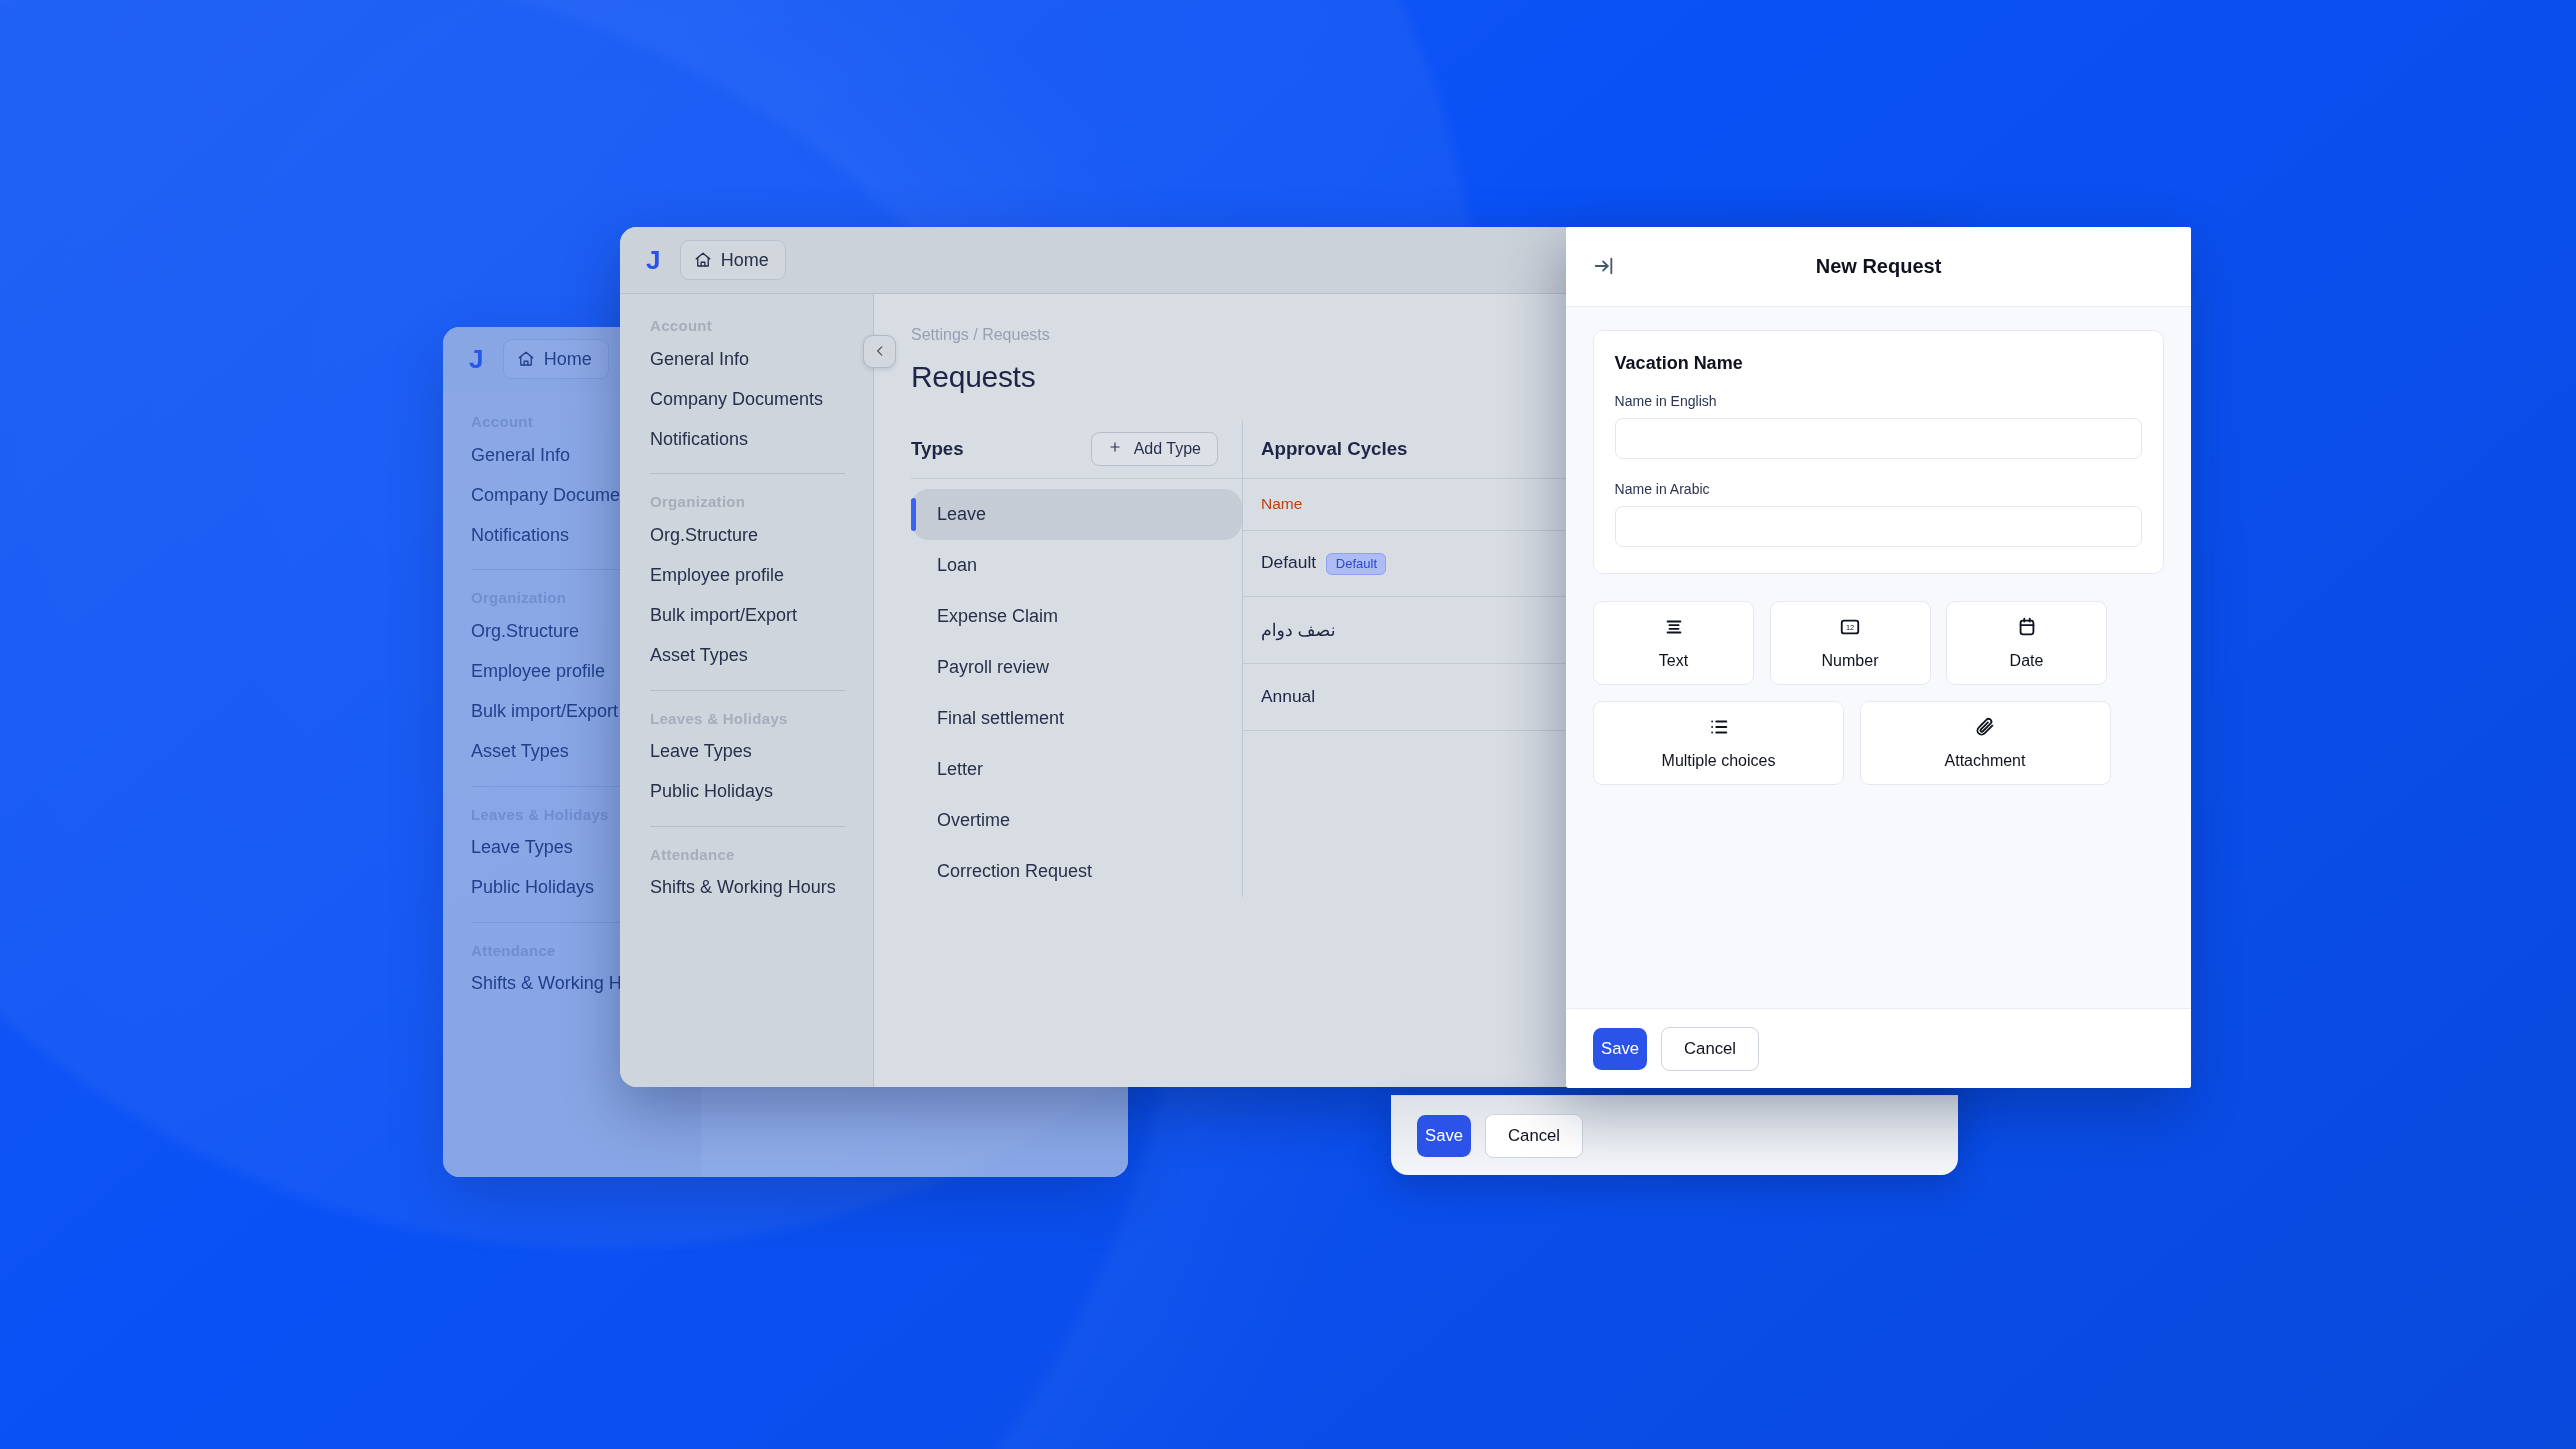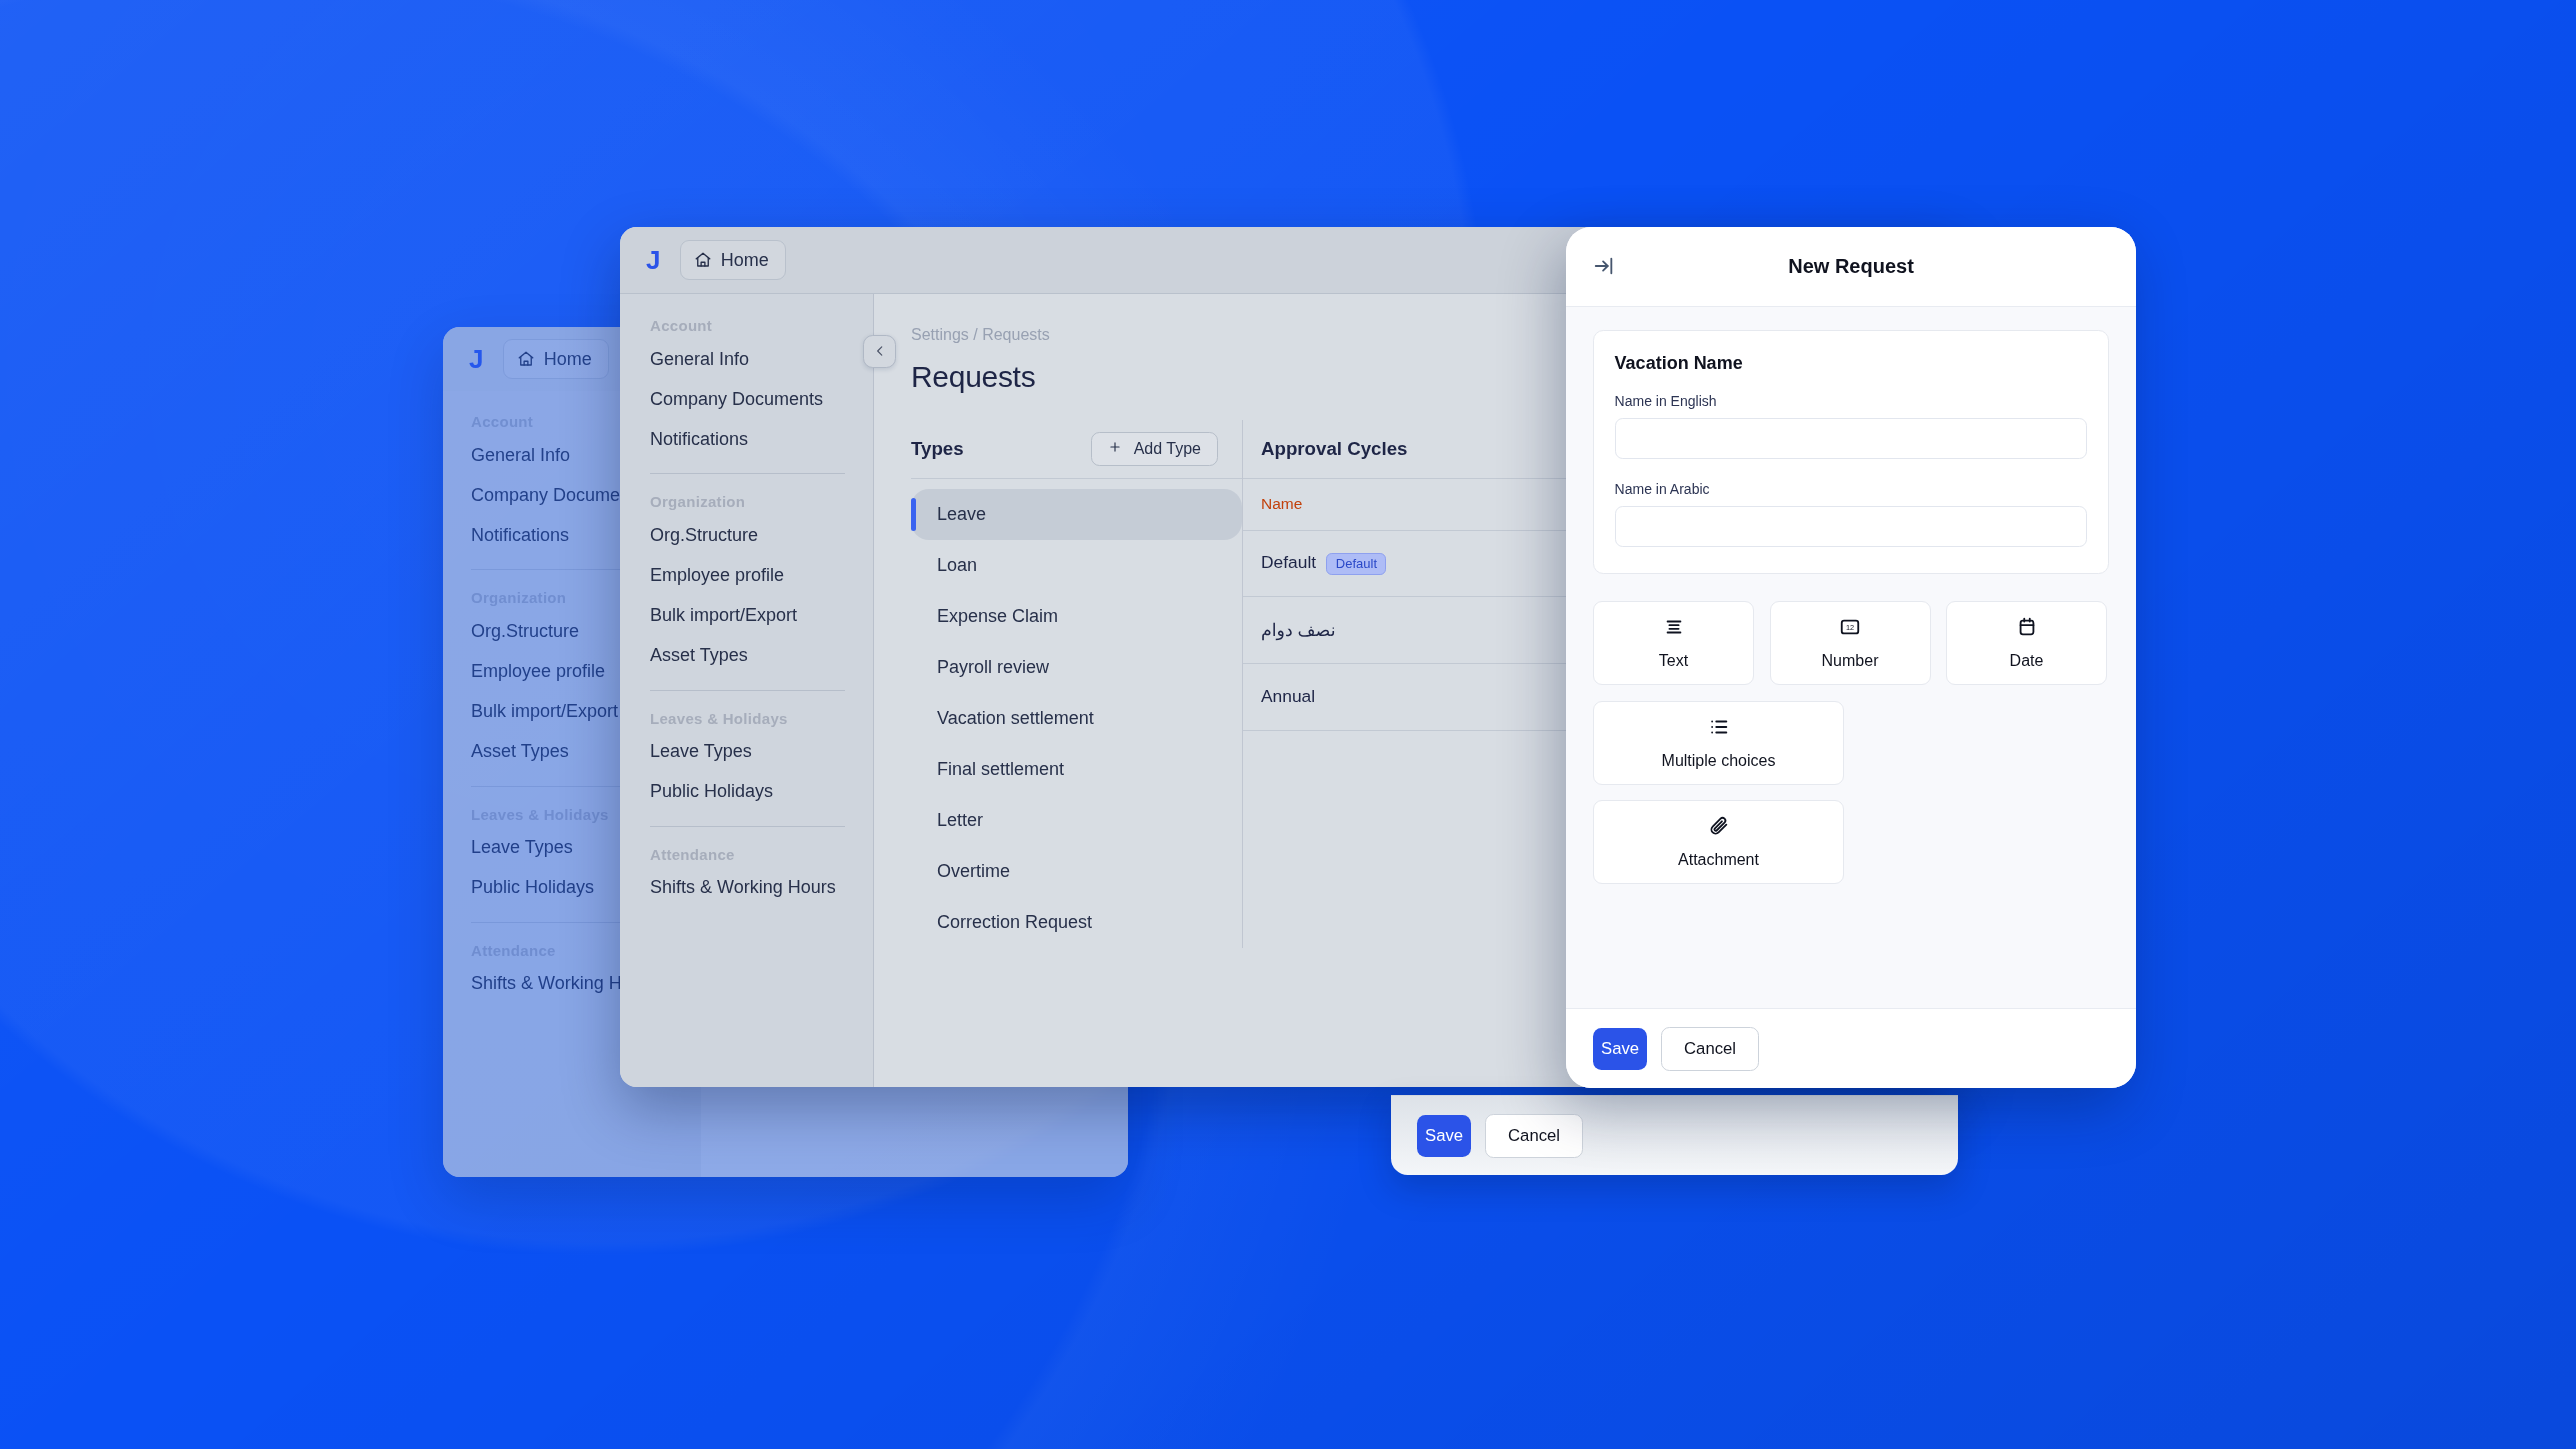--- a/index.html
+++ b/index.html
@@ -213,23 +213,23 @@
     background: #fff; color: #10131f;
     border: 0.6px solid #cdd3db; border-radius: 8.4px;
     padding: 11px 22px; font-size: 16.7px;
     font-family: "Liberation Sans", sans-serif;
   }
 
   
   #drawer {
     position: absolute;
     left: 1566px; top: 227px;
-    width: 570px; height: 861px;
+    width: 625px; height: 861px;
     background: #f8f9fc;
-    border-radius: 25px;
+    border-radius: 3px;
     overflow: hidden;
     box-shadow: -9px 19.3px 58px rgba(4,20,60,.30);
   }
   #drawer .drawer-head {
     height: 80px; background: #fff;
     display: flex; align-items: center;
     padding: 0 27px;
     border-bottom: 0.6px solid #e8ebf1;
     position: relative;
   }
@@ -378,21 +378,20 @@
                   </svg>
                 </span>
                 <span>Add Type</span>
               </span>
             </div>
             <div class="type-list" id="type-list">
                 <div class="type-item active">Leave</div>
                 <div class="type-item">Loan</div>
                 <div class="type-item">Expense Claim</div>
                 <div class="type-item">Payroll review</div>
-                <div class="type-item">Vacation settlement</div>
                 <div class="type-item">Final settlement</div>
                 <div class="type-item">Letter</div>
                 <div class="type-item">Overtime</div>
                 <div class="type-item">Correction Request</div>
               </div>
           </div>
 
           <div class="pane-cycles">
             <div class="pane-head cycles">
               <span class="pane-title">Approval Cycles</span>

